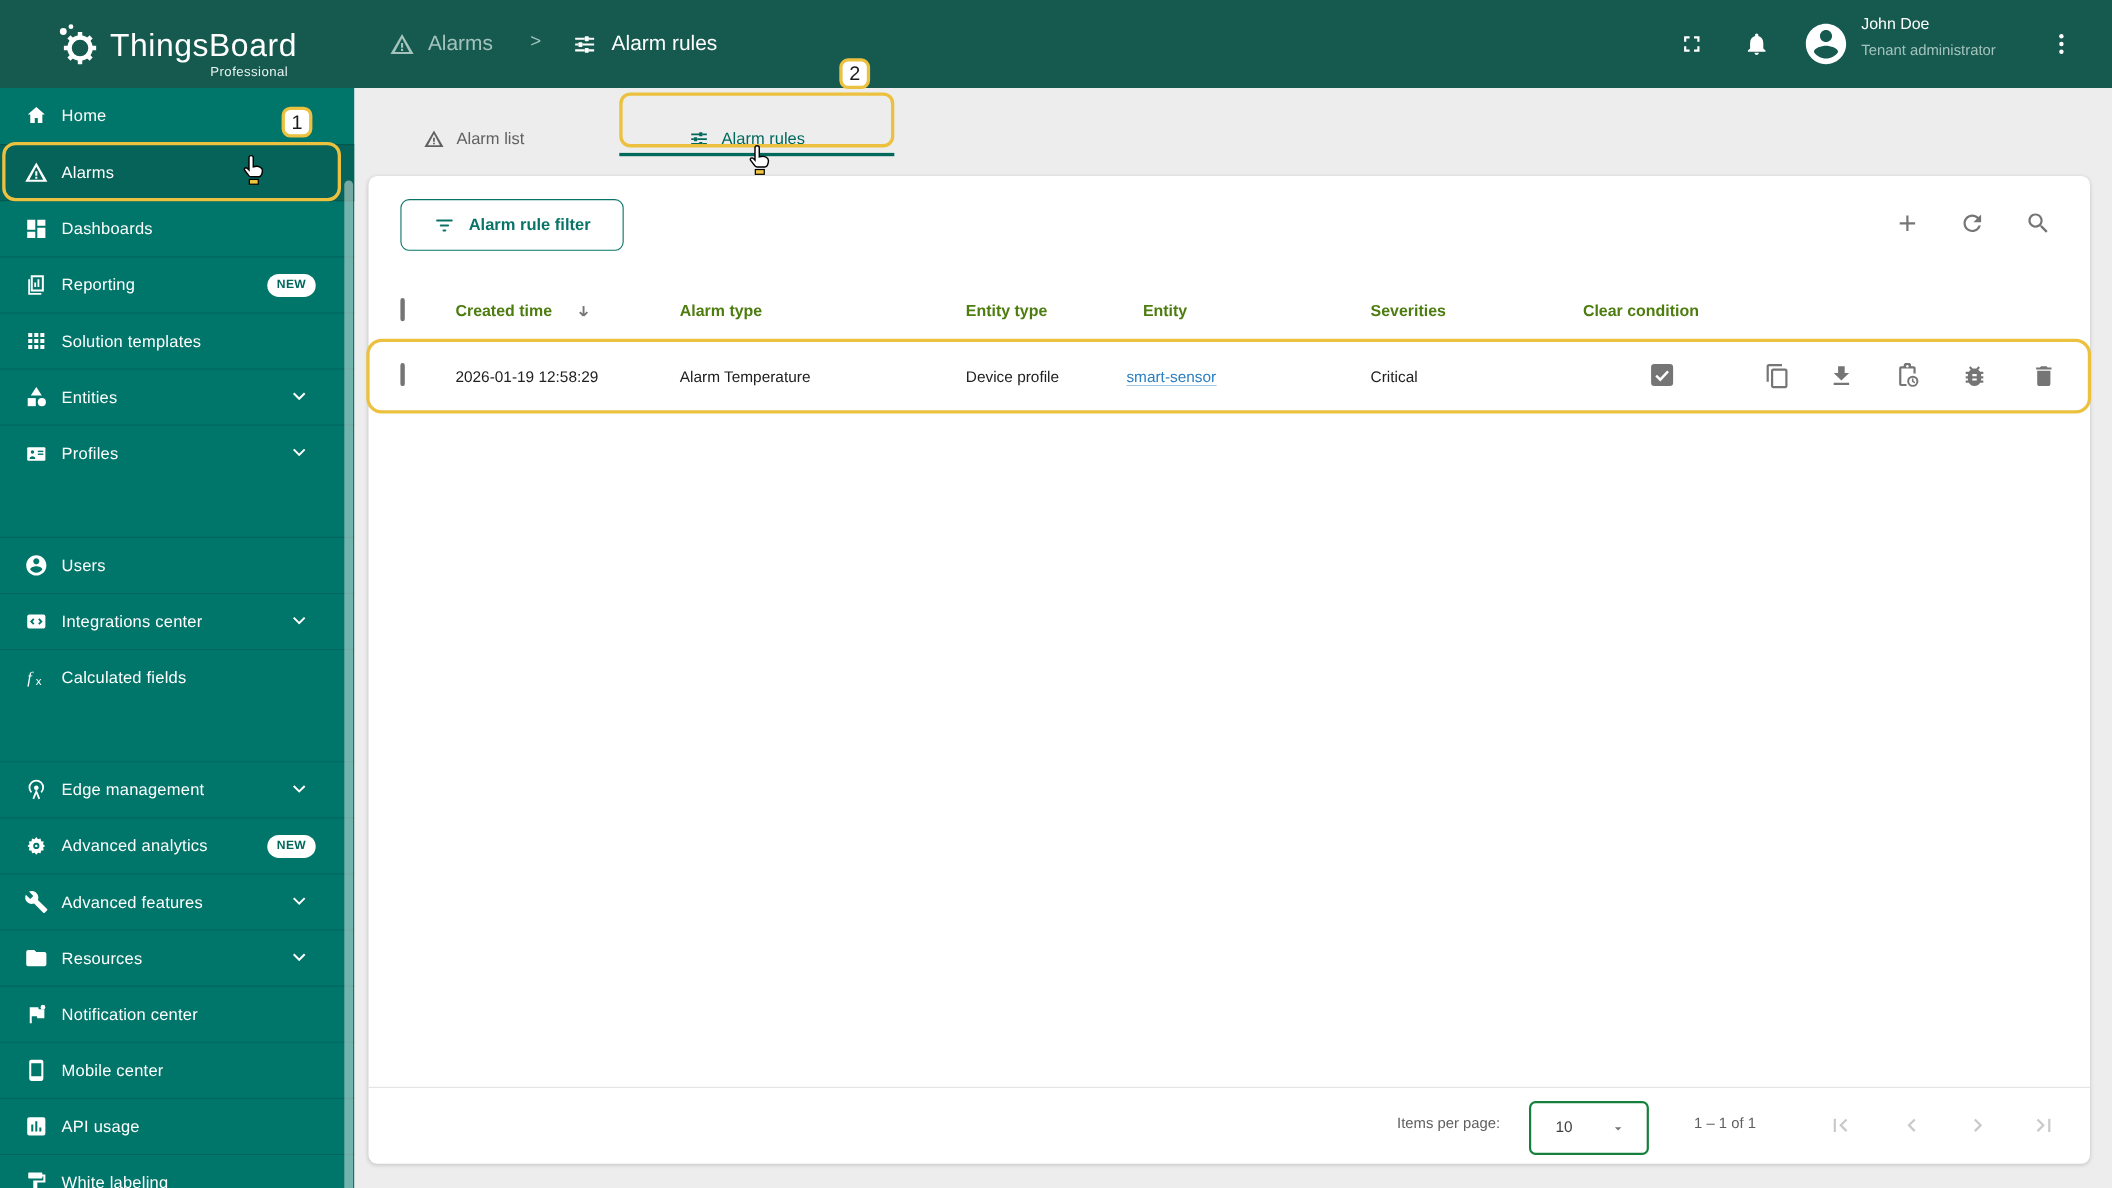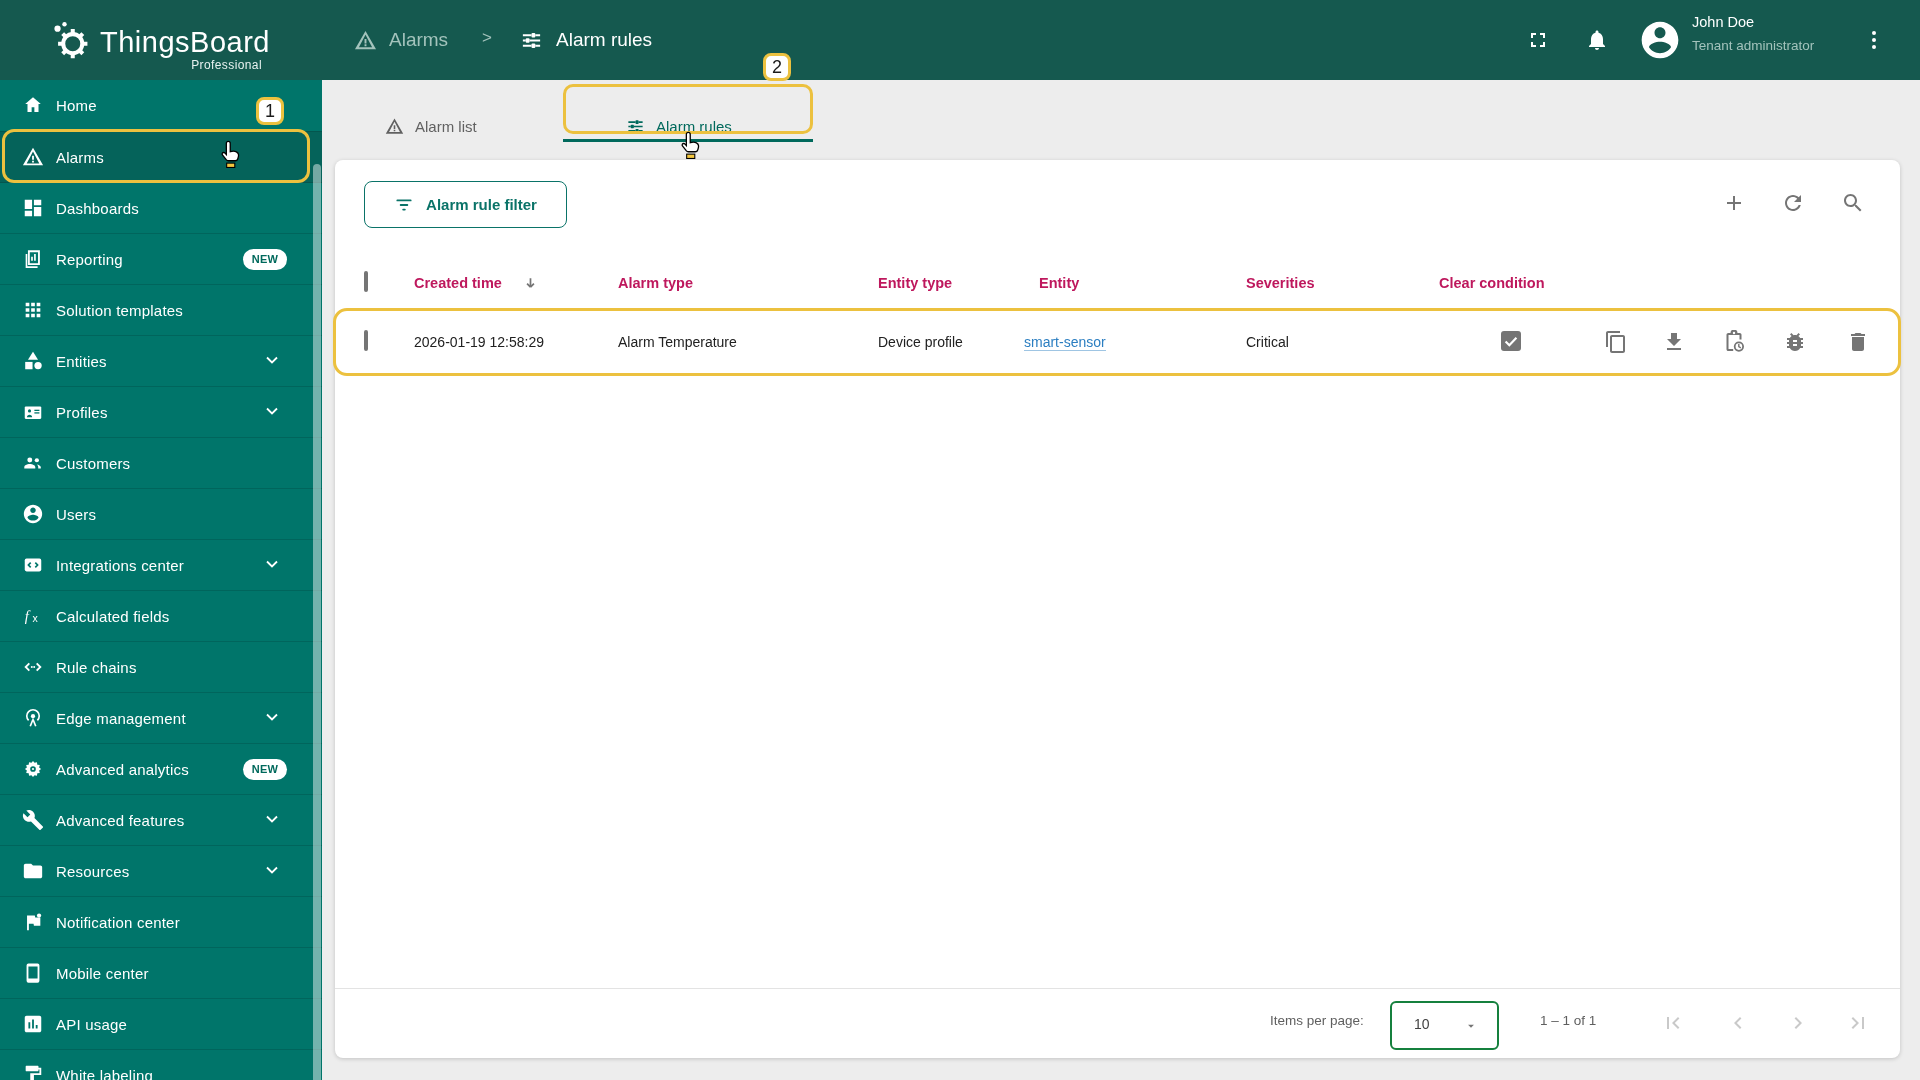--- a/index.html
+++ b/index.html
@@ -39,21 +39,21 @@
   
   #card{position:absolute;left:335px;top:160px;width:1565px;height:898px;background:#fff;border-radius:8px;
         box-shadow:0 1px 4px rgba(0,0,0,.18);}
   #filter-btn{position:absolute;left:29px;top:21px;width:201px;height:45px;border:1px solid #0A7368;border-radius:8px;
         display:flex;align-items:center;justify-content:center;gap:12px;cursor:pointer;background:#fff;}
   #filter-btn span{color:#0A7368;font-size:15px;font-weight:600;}
   .card-top-ic{position:absolute;top:31px;width:24px;height:24px;cursor:pointer;}
   .card-top-ic svg{fill:#757575;width:24px;height:24px;}
 
   
-  .th{position:absolute;top:103px;height:40px;line-height:40px;color:#be185d;font-size:14.5px;font-weight:700;}
+  .th{position:absolute;top:103px;height:40px;line-height:40px;color:#4d7c0f;font-size:14.5px;font-weight:700;}
   .cell{position:absolute;top:0;height:68px;line-height:68px;color:#212121;font-size:14px;}
   .cbx{width:19px;height:19px;border:2px solid #757575;border-radius:2px;background:#fff;cursor:pointer;}
   #row{position:absolute;left:0px;top:148px;width:1565px;height:68px;}
   .entity-link{color:#2B7EC1;text-decoration:none;border-bottom:1px solid rgba(43,126,193,.45);cursor:pointer;}
   .row-ic{position:absolute;top:22px;width:24px;height:24px;cursor:pointer;}
   .row-ic svg{fill:#757575;width:24px;height:24px;}
   .check-filled{position:absolute;left:1166px;top:23px;width:20px;height:20px;background:#757575;border-radius:3px;cursor:pointer;}
 
   
   #pag-divider{position:absolute;left:0;top:828px;width:1565px;height:1px;background:#E3E3E3;}
@@ -215,31 +215,20 @@
           </svg>
         </span>
       <span class="sb-label">Profiles</span>
       <span class="sb-chev">
           <svg width="12" height="8" viewBox="0 0 12 8">
             <path d="M1 1.5 6 6.5 11 1.5" stroke="#fff" stroke-width="1.8" fill="none"></path>
           </svg>
         </span>
     </div>
 
-    <div class="sb-item" style="top:357px;">
-      <span class="sb-ic">
-          <svg viewBox="0 0 24 24">
-            <circle cx="8.5" cy="8.8" r="2.7"></circle>
-            <circle cx="16.2" cy="9" r="2.3"></circle>
-            <path d="M8.5 13c-2.9 0-6 1.5-6 3.3V18h12v-1.7c0-1.8-3.1-3.3-6-3.3z"></path>
-            <path d="M16.2 13.5c2 .4 4.3 1.4 4.3 2.8V18h-2.8v-1.7c0-1-.6-2-1.5-2.8z"></path>
-          </svg>
-        </span>
-      <span class="sb-label">Customers</span>
-    </div>
 
     <div class="sb-item" style="top:408px;">
       <span class="sb-ic">
           <svg viewBox="0 0 24 24">
             <path d="M12 2C6.48 2 2 6.48 2 12s4.48 10 10 10 10-4.48 10-10S17.52 2 12 2zm0 3c1.66 0 3 1.34 3 3s-1.34 3-3 3-3-1.34-3-3 1.34-3 3-3zm0 14.2c-2.5 0-4.71-1.28-6-3.22.03-1.99 4-3.08 6-3.08 1.99 0 5.97 1.09 6 3.08-1.29 1.94-3.5 3.22-6 3.22z"></path>
           </svg>
         </span>
       <span class="sb-label">Users</span>
     </div>
 
@@ -261,30 +250,20 @@
     <div class="sb-item" style="top:510px;">
       <span class="sb-ic">
           <svg viewBox="0 0 24 24">
             <text x="3" y="17.5" font-size="16" font-style="italic" font-family="'Liberation Serif',serif" fill="#fff">f</text>
             <text x="11.5" y="19" font-size="11.5" fill="#fff">x</text>
           </svg>
         </span>
       <span class="sb-label">Calculated fields</span>
     </div>
 
-    <div class="sb-item" style="top:561px;">
-      <span class="sb-ic">
-          <svg viewBox="0 0 24 24">
-            <path d="M8 8l-4 4 4 4M16 8l4 4-4 4" stroke="#fff" stroke-width="2" fill="none"></path>
-            <circle cx="10.7" cy="12" r="1.1"></circle>
-            <circle cx="13.3" cy="12" r="1.1"></circle>
-          </svg>
-        </span>
-      <span class="sb-label">Rule chains</span>
-    </div>
 
     <div class="sb-item" style="top:612px;">
       <span class="sb-ic">
           <svg viewBox="0 0 24 24">
             <circle cx="12" cy="10" r="2.3"></circle>
             <path d="M7.2 14.6a6.8 6.8 0 1 1 9.6 0" stroke="#fff" stroke-width="1.8" fill="none"></path>
             <path d="M12 12.5v3M11.6 14.5 9 21M12.4 14.5 15 21" stroke="#fff" stroke-width="1.8" fill="none"></path>
           </svg>
         </span>
       <span class="sb-label">Edge management</span>

